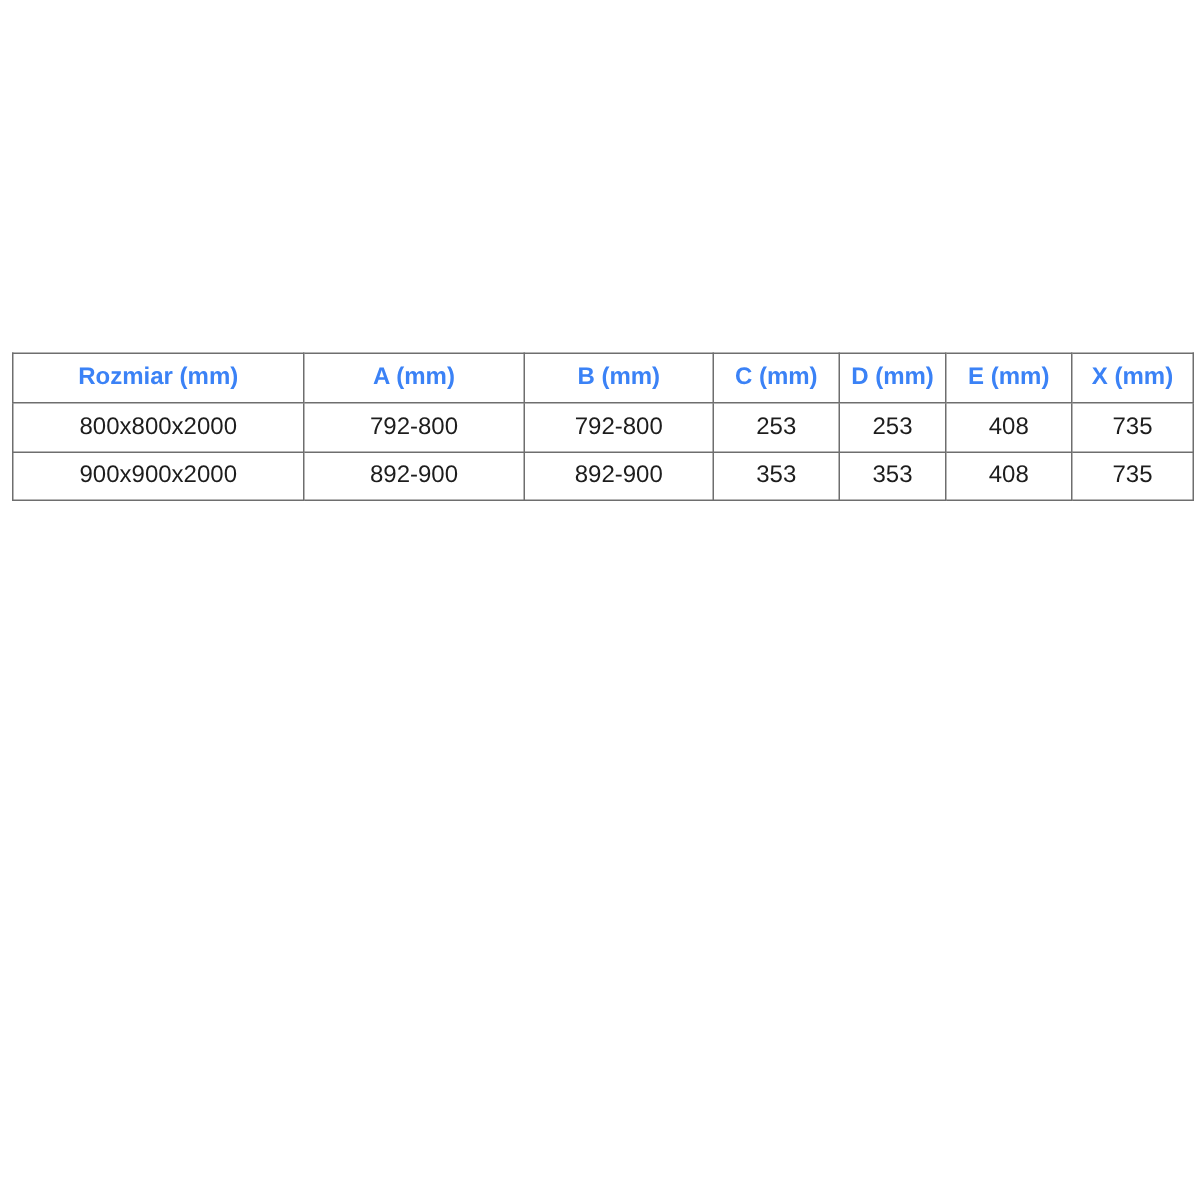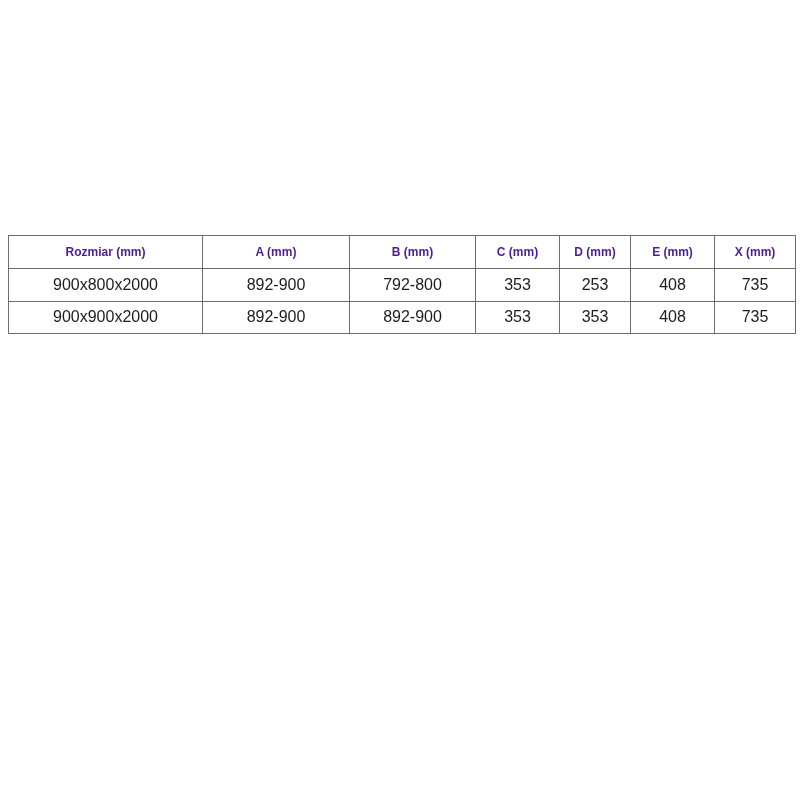--- a/index.html
+++ b/index.html
@@ -30,22 +30,22 @@
     vertical-align: middle;
     padding: 0;
     height: 31.8px;
     font-size: 16px;
     color: #1d1d1d;
     white-space: nowrap;
     overflow: hidden;
   }
   table.spec-table th {
     font-weight: 700;
-    font-size: 12px;
-    color: #4c1d95;
+    font-size: 16px;
+    color: #3b82f6;
   }
   col.c-rozmiar { width: 194px; }
   col.c-a { width: 147px; }
   col.c-b { width: 126px; }
   col.c-c { width: 84px; }
   col.c-d { width: 71px; }
   col.c-e { width: 84px; }
   col.c-x { width: 81px; }
 </style>
 </head>
@@ -68,24 +68,24 @@
         <th>A (mm)</th>
         <th>B (mm)</th>
         <th>C (mm)</th>
         <th>D (mm)</th>
         <th>E (mm)</th>
         <th>X (mm)</th>
       </tr>
     </thead>
     <tbody>
       <tr>
-        <td>900x800x2000</td>
-        <td>892-900</td>
+        <td>800x800x2000</td>
         <td>792-800</td>
-        <td>353</td>
+        <td>792-800</td>
+        <td>253</td>
         <td>253</td>
         <td>408</td>
         <td>735</td>
       </tr>
       <tr>
         <td>900x900x2000</td>
         <td>892-900</td>
         <td>892-900</td>
         <td>353</td>
         <td>353</td>

